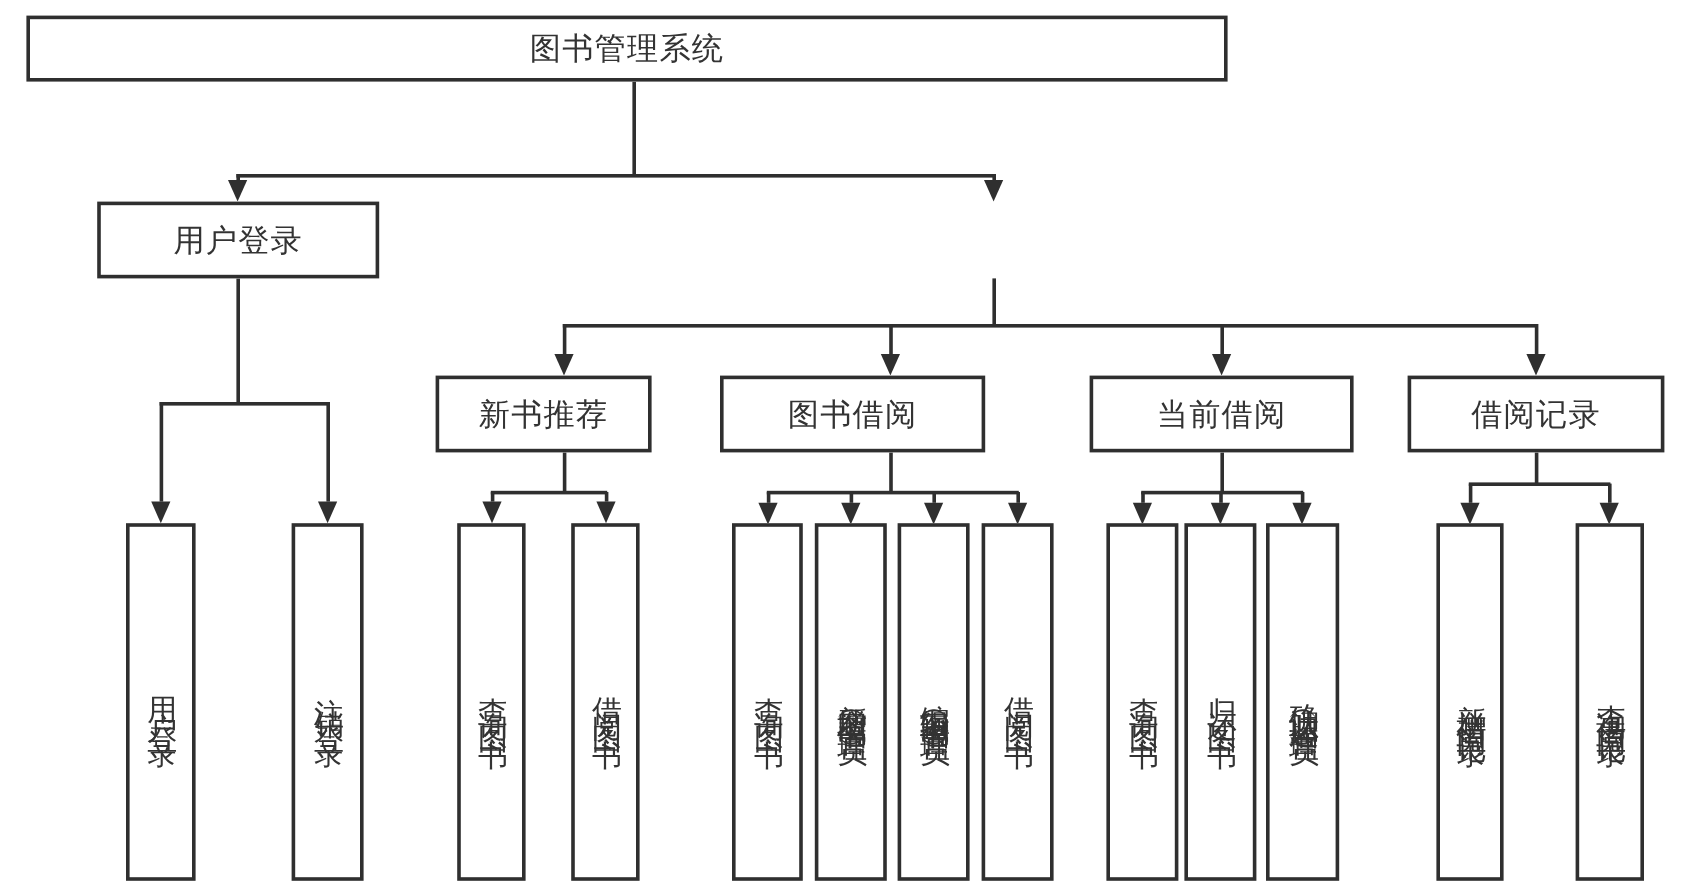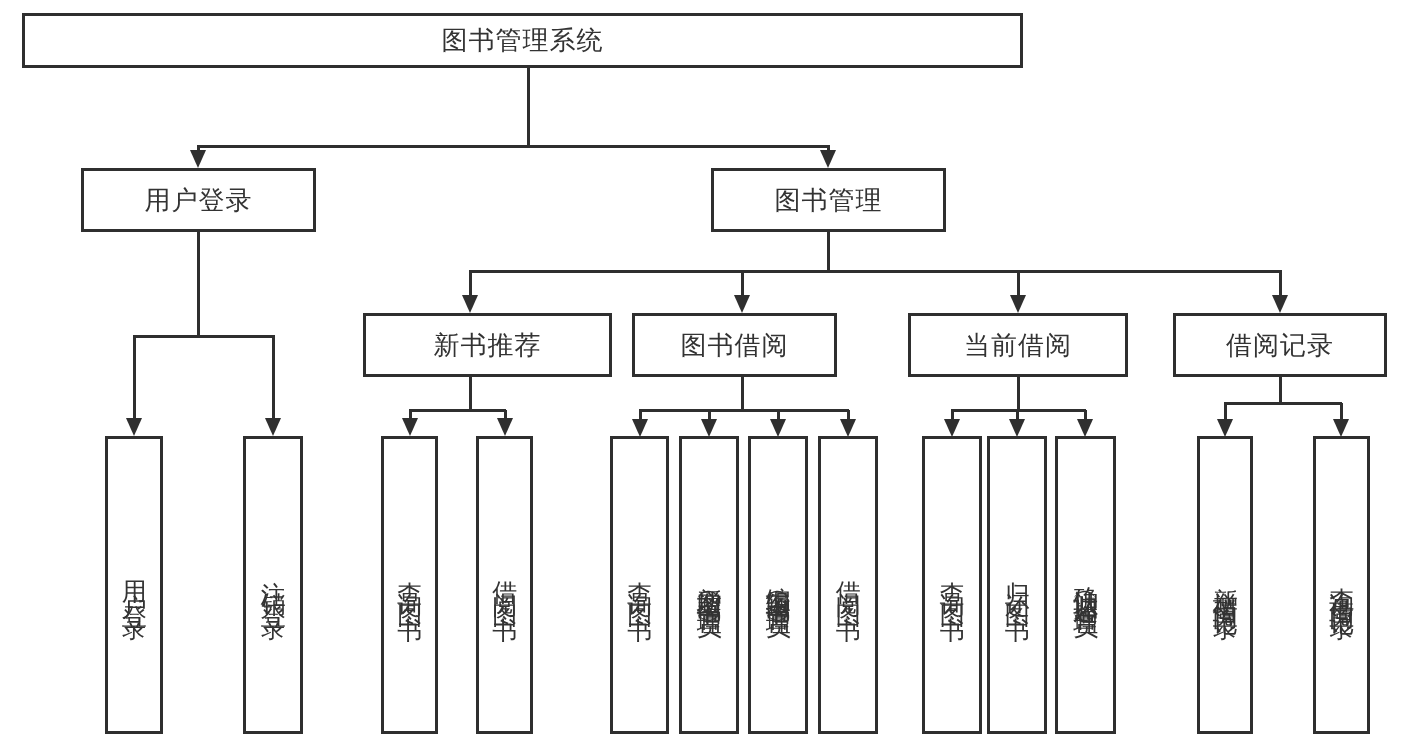--- a/index.html
+++ b/index.html
@@ -119,28 +119,25 @@
       <div class="arrowhead" style="left: 1333px; top: 419px; border-top-color: rgb(47, 47, 47);"></div>
     </div>
 
   <div class="node hnode" style="left:22px; top:13px; width:1001px; height:55px;">
     <span>图书管理系统</span>
   </div>
 
   <div class="node hnode" style="left:81px; top:168px; width:235px; height:64px;">
     <span>用户登录</span>
   </div>
-  <div class="node hnode" style="left:711px; top:168px; width:235px; height:64px;">
-    <span>图书管理</span>
-  </div>
 
-  <div class="node hnode" style="left:363px; top:313px; width:249px; height:64px;">
+  <div class="node hnode" style="left:363px; top:313px; width:180px; height:64px;">
     <span>新书推荐</span>
   </div>
-  <div class="node hnode" style="left:632px; top:313px; width:205px; height:64px;">
+  <div class="node hnode" style="left:600px; top:313px; width:221px; height:64px;">
     <span>图书借阅</span>
   </div>
   <div class="node hnode" style="left:1173px; top:313px; width:214px; height:64px;">
     <span>借阅记录</span>
   </div>
   <div class="node hnode" style="left:908px; top:313px; width:220px; height:64px;">
     <span>当前借阅</span>
   </div>
 
   <div class="node vnode short" style="left:105px; top:436px; width:58px; height:298px;">

